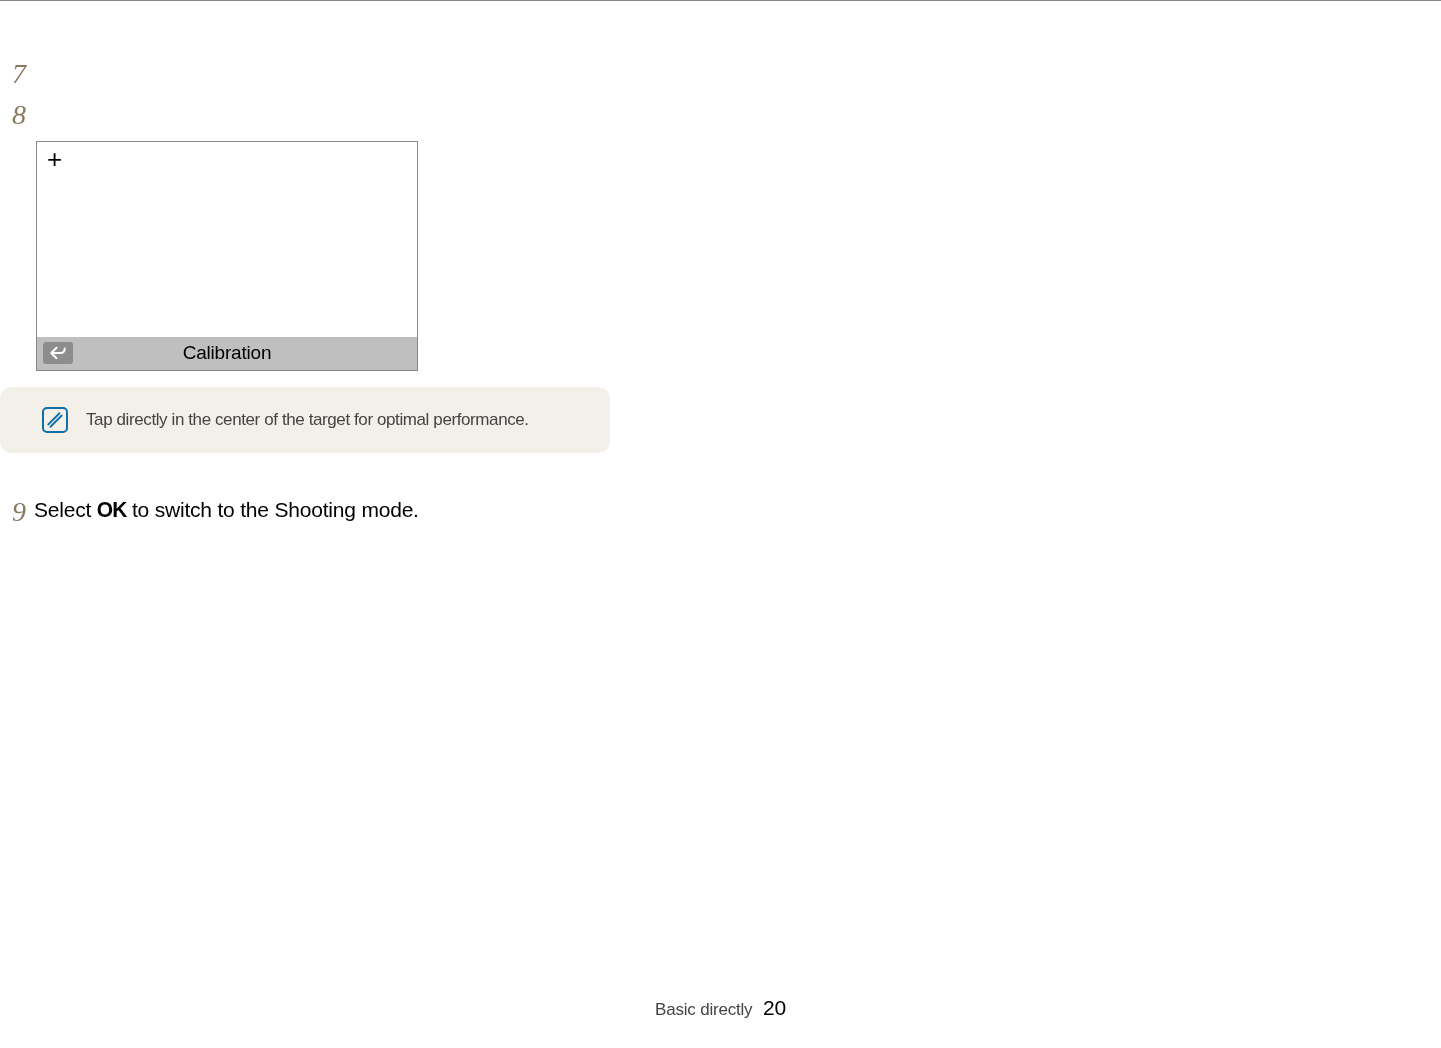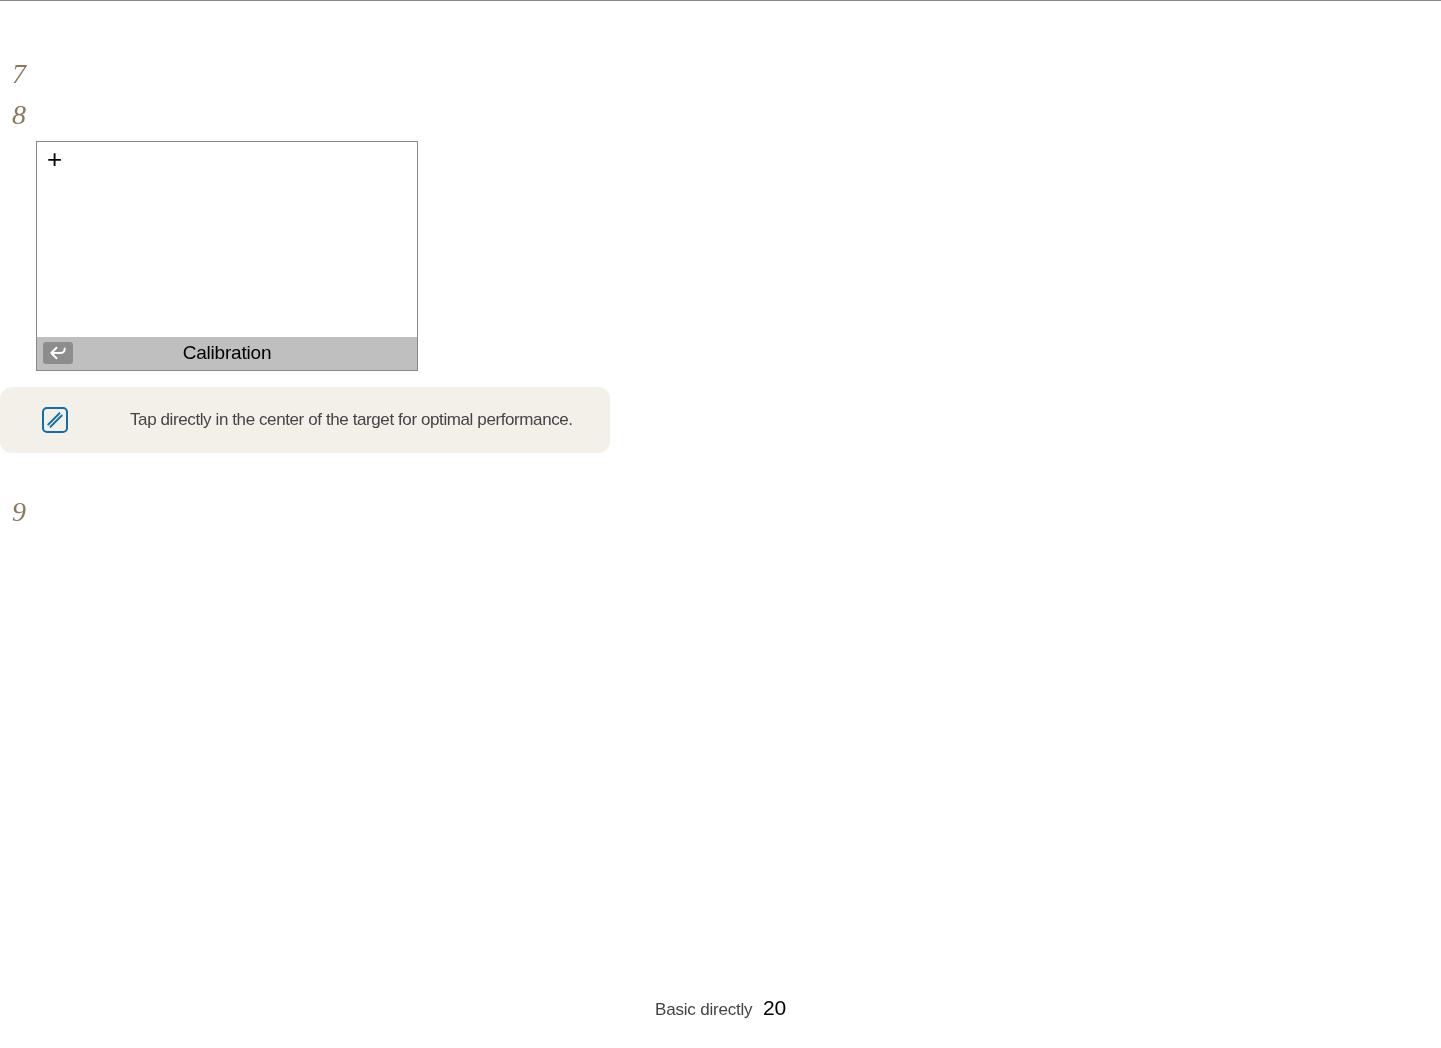--- a/index.html
+++ b/index.html
@@ -97,21 +97,20 @@
     letter-spacing: -0.2px;
   }
   .note-box {
     margin: 16px 0 0 0;
     width: 610px;
     background: #f3f0ea;
     border-radius: 12px;
     padding: 20px 16px 20px 16px;
     display: flex;
     align-items: center;
-    gap: 44px;
   }
   .note-icon {
     width: 26px;
     height: 26px;
     border: 2px solid #106fab;
     border-radius: 5px;
     display: flex;
     align-items: center;
     justify-content: center;
     margin-left: 26px;
@@ -177,20 +176,23 @@
           <path d="M3 18 L18 3 M6 21 L21 6" stroke="#106fab" stroke-width="2.4" fill="none" stroke-linecap="round"></path>
         </svg>
       </div>
       <div class="note-text">Tap directly in the center of the target for optimal performance.</div>
     </div>
 
     <div class="spacer-large"></div>
 
     <div class="step-row">
       <div class="step-num">9</div>
+      <div class="step-text">
+        <span>Select </span><span class="ok-label">OK</span><span> to switch to the Shooting mode.</span>
+      </div>
     </div>
 
   </div>
 
   <div class="footer">
     <span>Basic directly</span>
     <span class="pgnum">20</span>
   </div>
 </div>
 

